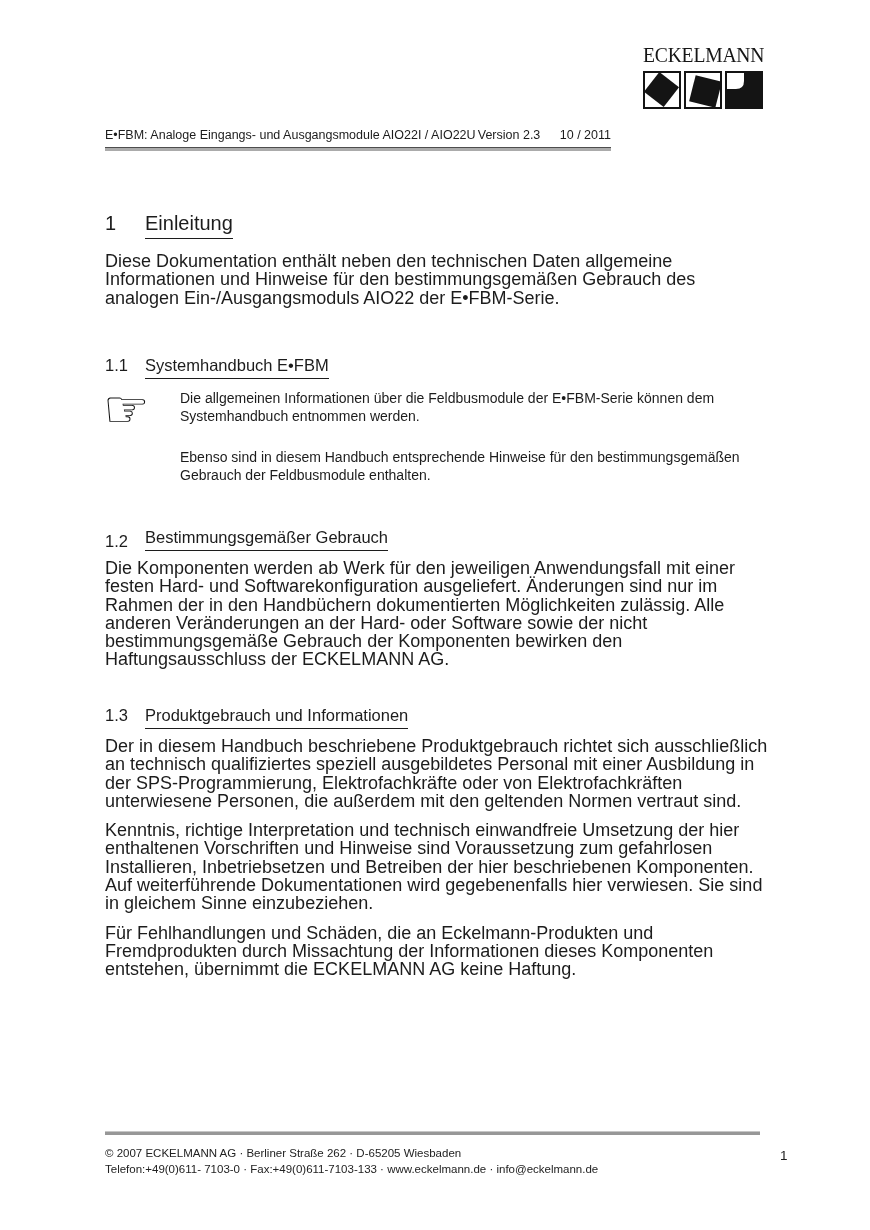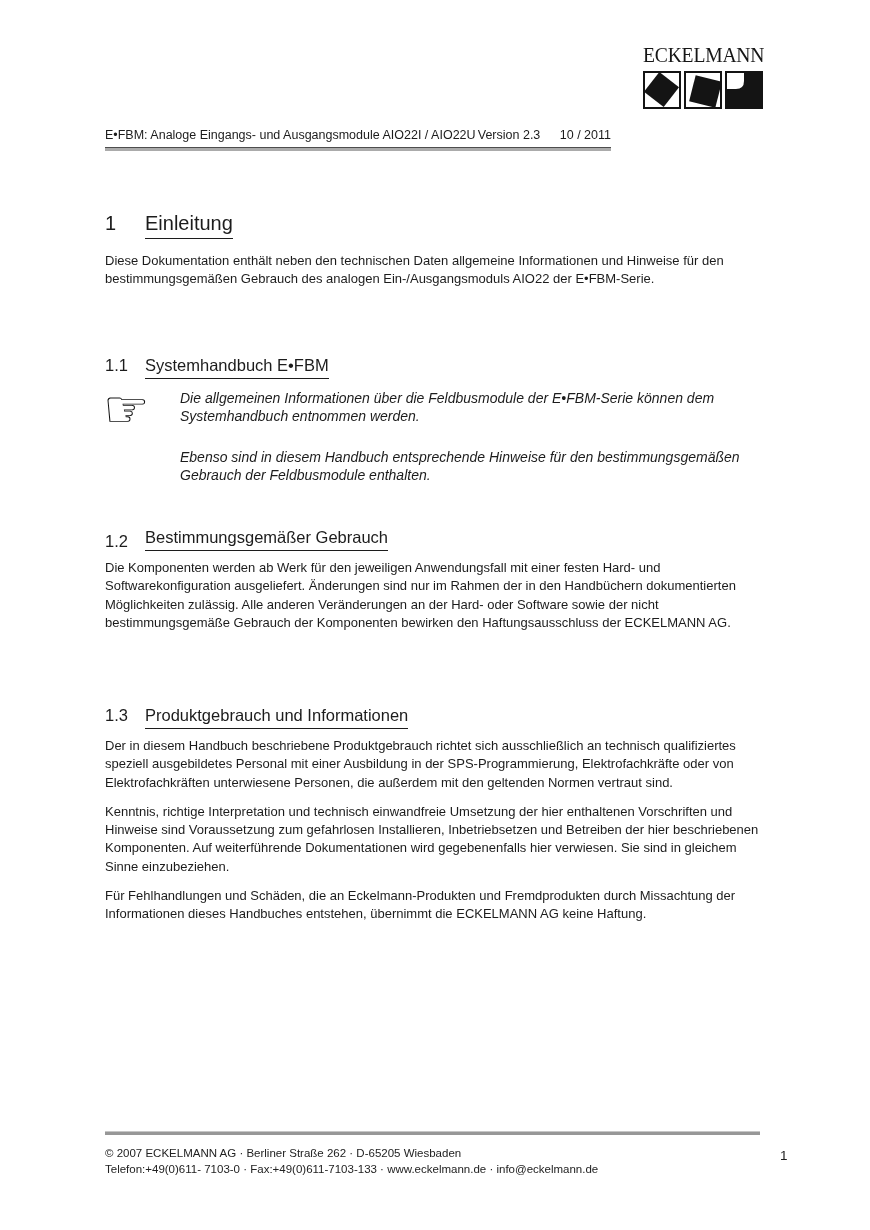--- a/index.html
+++ b/index.html
@@ -58,37 +58,37 @@
     display:flex; font-size:16.5px; line-height:20px;
   }
   .sec-heading .h-num { width:40px; }
   .h-title {
     border-bottom:1.5px solid #1c1c1c; padding-bottom:3px;
   }
 
   
   .para {
     position:absolute; left:105px; width:664px;
-    font-size:13px; line-height:18.3px;
+    font-size:18px; line-height:18.3px;
   }
   .para p { margin:0 0 11px 0; }
   .para p:last-child { margin-bottom:0; }
 
   
   .note {
     position:absolute; left:103px; top:384px; width:666px;
     display:flex; align-items:flex-start;
   }
   .note-icon {
     width:77px; flex:0 0 77px;
     font-size:52px; line-height:50px; color:#111;
     letter-spacing:0;
   }
   .note-text {
-    font-size:14px; line-height:18.3px; padding-top:5px;font-style:italic;
+    font-size:14px; line-height:18.3px; padding-top:5px;
   }
   .note-text p { margin:0 0 14px 0; }
   .note-text p:last-child { margin-bottom:0;margin-top:22px; }
 
   
   .footer-rule {
     position:absolute; left:105px; top:1131px; width:655px; height:4px;
     background:linear-gradient(to bottom, #c6c6c6 0 1px, #979797 1px 100%);
   }
   .footer-text {
@@ -162,21 +162,21 @@
     <p>Die Komponenten werden ab Werk für den jeweiligen Anwendungsfall mit einer festen Hard- und Softwarekonfiguration ausgeliefert. Änderungen sind nur im Rahmen der in den Handbüchern dokumentierten Möglichkeiten zulässig. Alle anderen Veränderungen an der Hard- oder Software sowie der nicht bestimmungsgemäße Gebrauch der Komponenten bewirken den Haftungsausschluss der ECKELMANN AG.</p>
   </div>
 
   <div class="sec-heading" style="top:705px;">
     <span class="h-num">1.3</span>
     <span class="h-title">Produktgebrauch und Informationen</span>
   </div>
   <div class="para" style="top:737px;">
     <p>Der in diesem Handbuch beschriebene Produktgebrauch richtet sich ausschließlich an technisch qualifiziertes speziell ausgebildetes Personal mit einer Ausbildung in der SPS-Programmierung, Elektrofachkräfte oder von Elektrofachkräften unterwiesene Personen, die außerdem mit den geltenden Normen vertraut sind.</p>
     <p>Kenntnis, richtige Interpretation und technisch einwandfreie Umsetzung der hier enthaltenen Vorschriften und Hinweise sind Voraussetzung zum gefahrlosen Installieren, Inbetriebsetzen und Betreiben der hier beschriebenen Komponenten. Auf weiterführende Dokumentationen wird gegebenenfalls hier verwiesen. Sie sind in gleichem Sinne einzubeziehen.</p>
-    <p>Für Fehlhandlungen und Schäden, die an Eckelmann-Produkten und Fremdprodukten durch Missachtung der Informationen dieses Handbuches entstehen, übernimmt die ECKELMANN AG keine Haftung.</p>
+    <p>Für Fehlhandlungen und Schäden, die an Eckelmann-Produkten und Fremdprodukten durch Missachtung der Informationen dieses Komponenten entstehen, übernimmt die ECKELMANN AG keine Haftung.</p>
   </div>
 
   <div class="footer-rule"></div>
   <div class="footer-text">
     <div>©  2007 ECKELMANN AG · Berliner Straße 262 · D-65205 Wiesbaden</div>
     <div>Telefon:+49(0)611- 7103-0 · Fax:+49(0)611-7103-133 · www.eckelmann.de · info@eckelmann.de</div>
   </div>
   <div class="page-number">1</div>
 
 </div>

